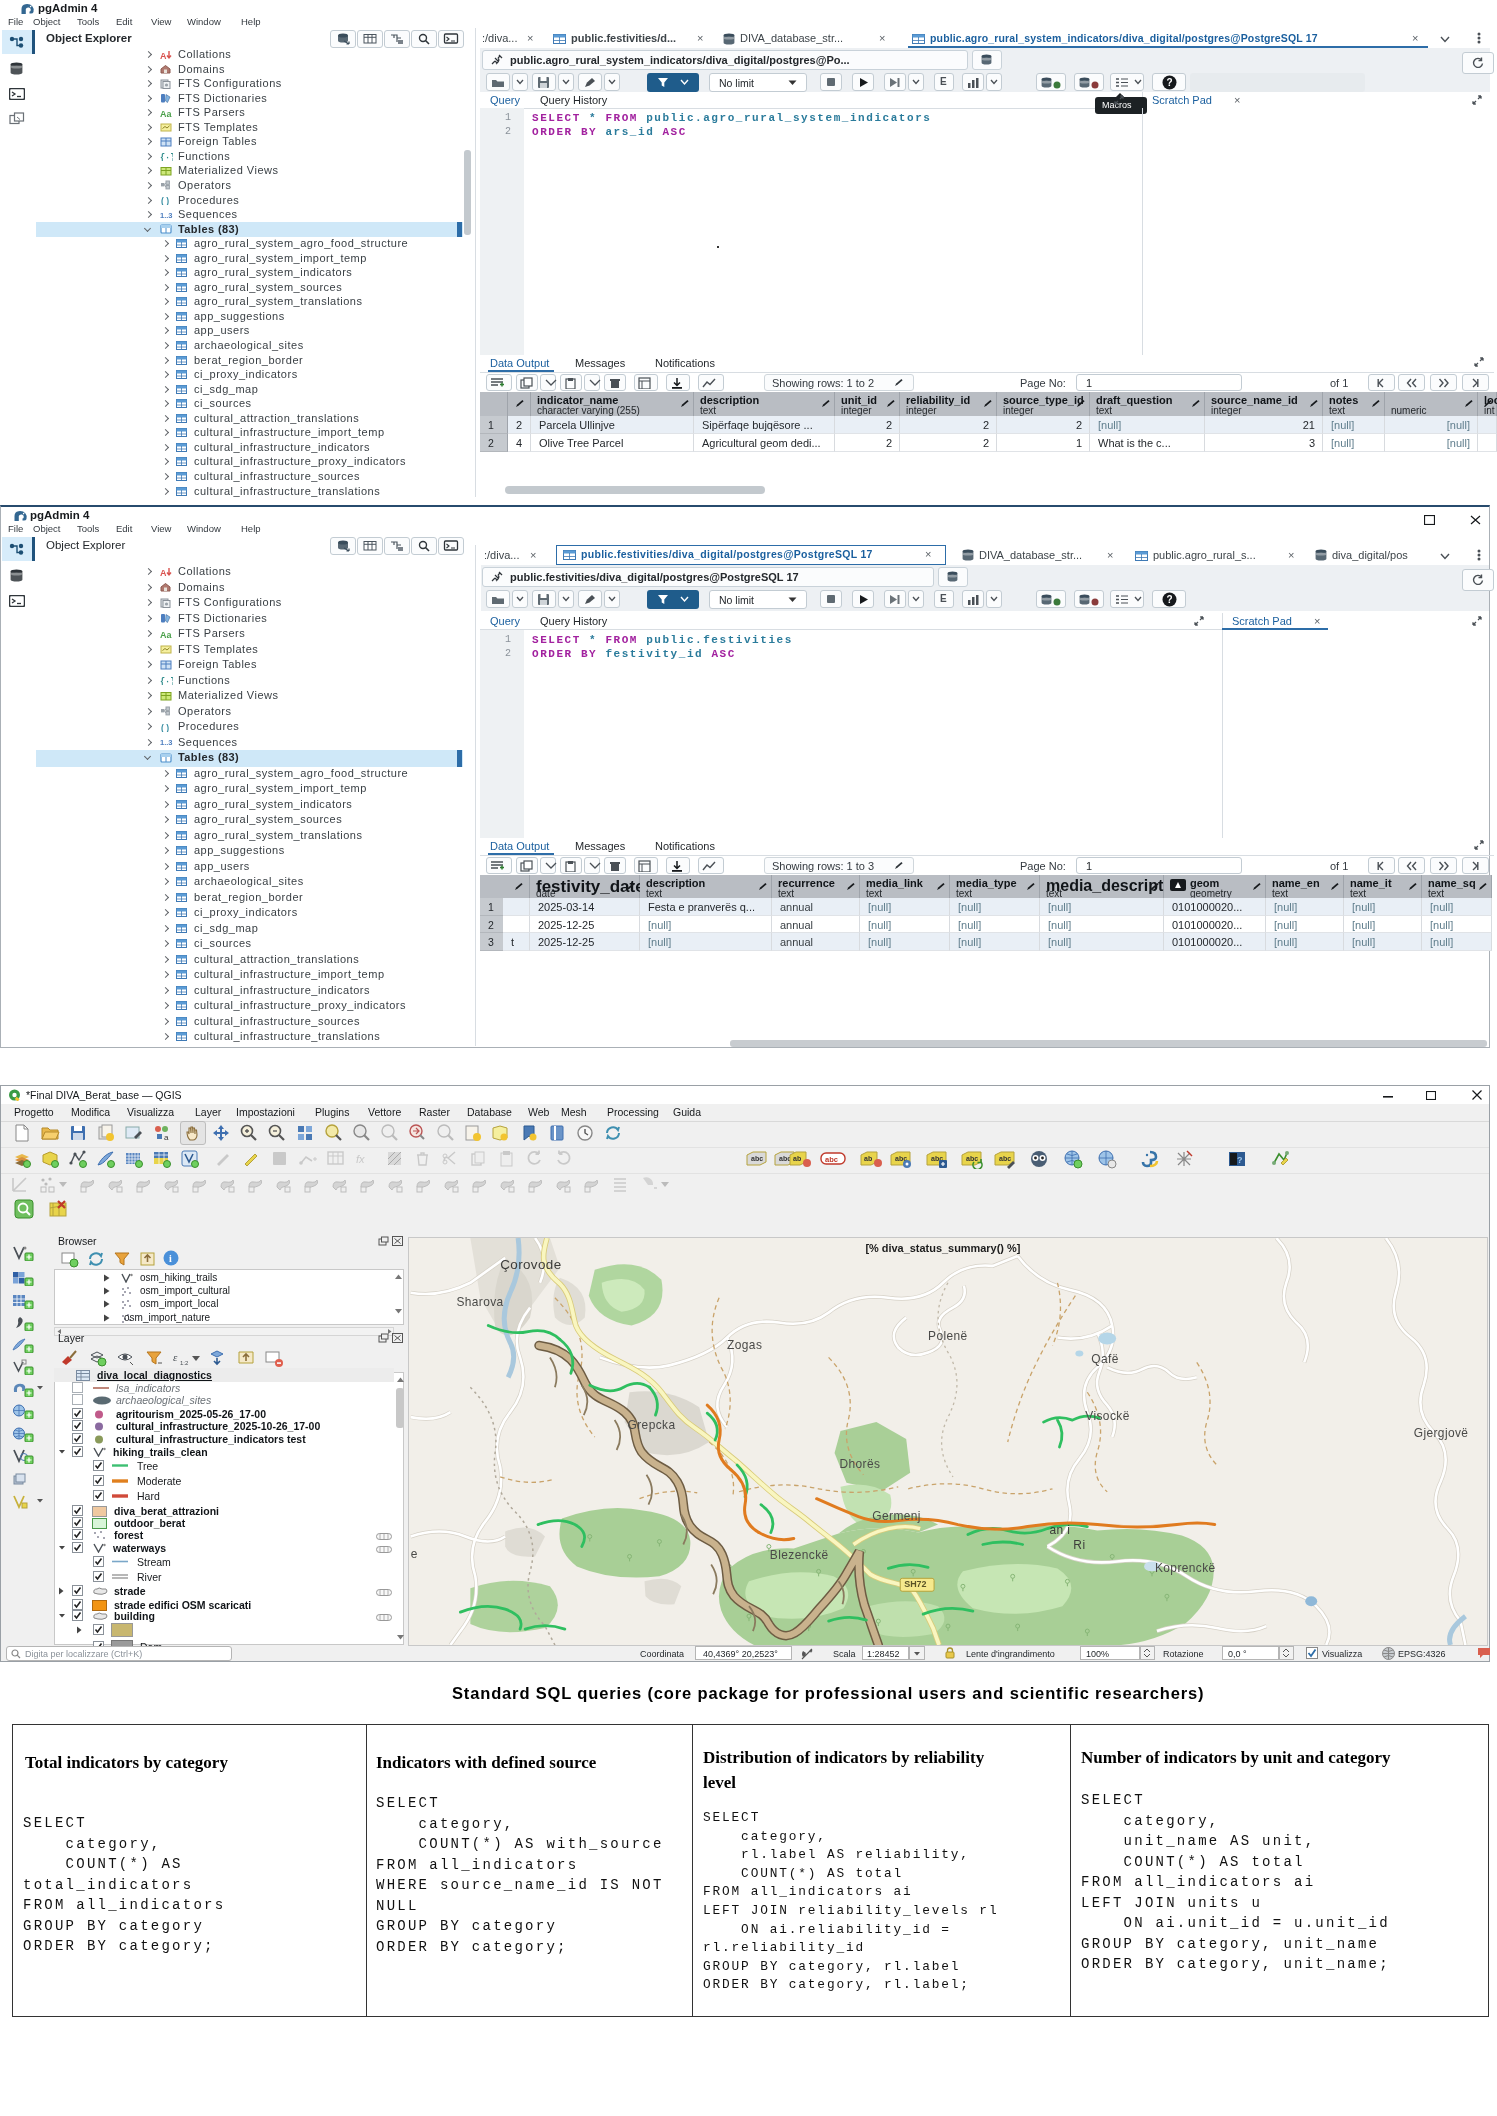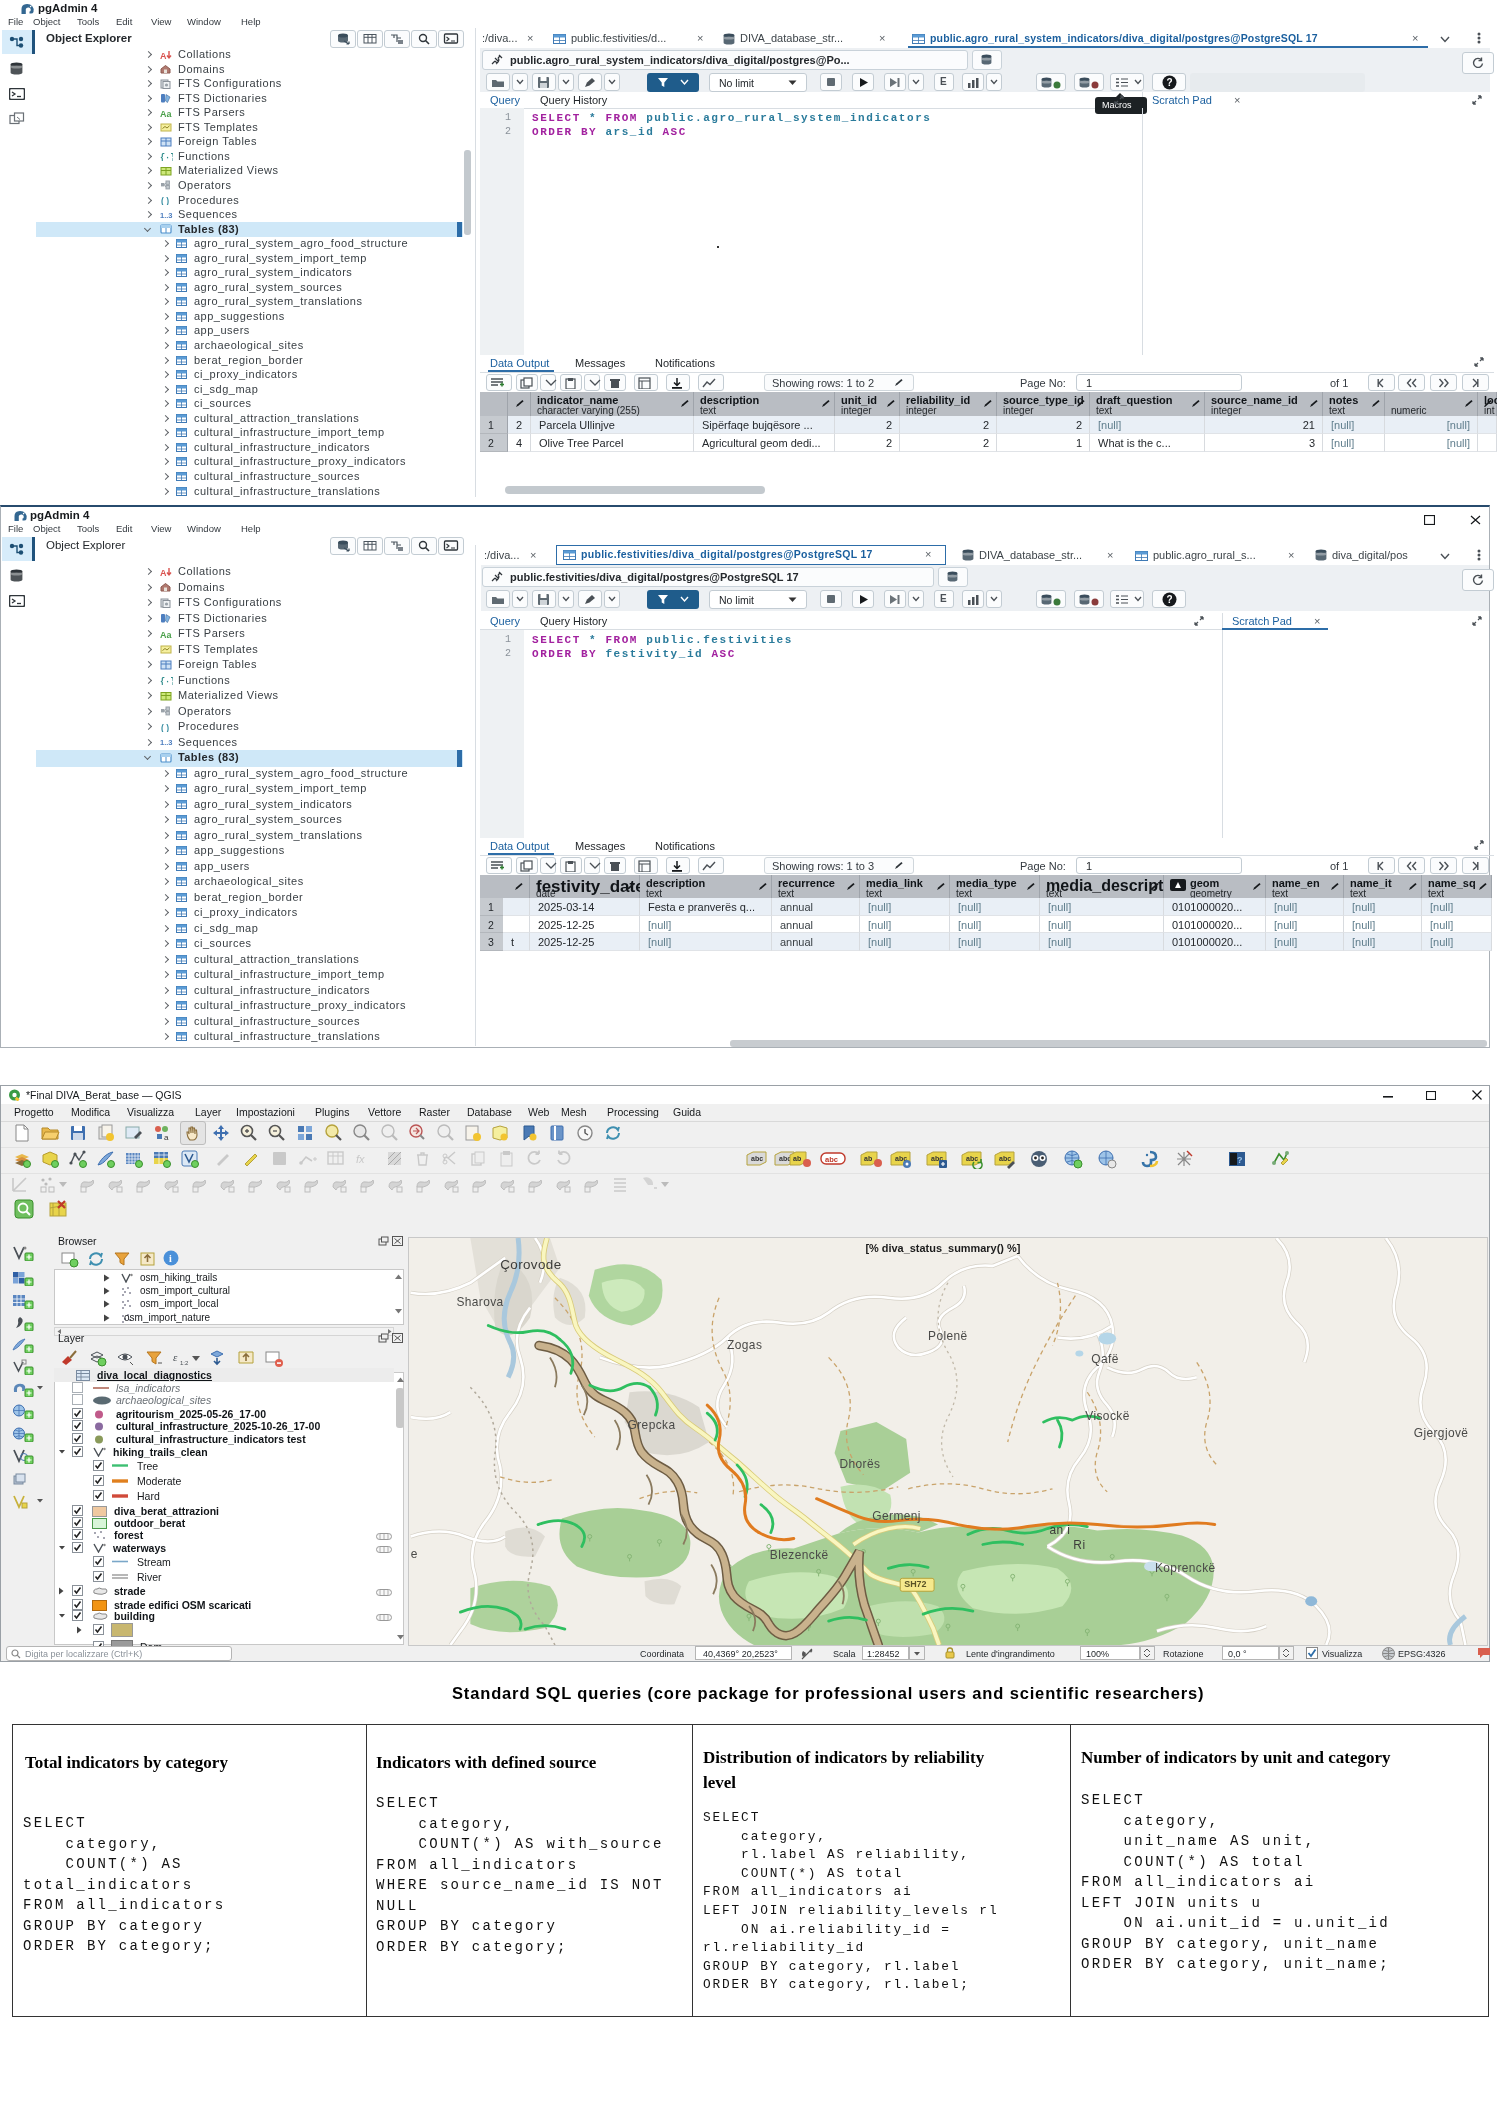--- a/index.html
+++ b/index.html
@@ -78,21 +78,21 @@
     <path d="M3.5 5 L6 7 L3.5 9" stroke="#2f353a" stroke-width="1.1" fill="none"></path>
     <line x1="8" y1="9" x2="12" y2="9" stroke="#2f353a"></line>
   </svg>
 <div class="t" style="left:482px;top:32px;font-size:11px;color:#3d4449;font-weight:normal;">:/diva...</div>
 <svg class="a" style="left:553px;top:34px;" width="13" height="10" viewBox="0 0 13 10">
     <rect x=".5" y=".5" width="12" height="9" fill="#fff" stroke="#3f7ab5"></rect>
     <rect x=".5" y=".5" width="12" height="3" fill="#5b9bd5"></rect>
     <line x1="6.5" y1="3" x2="6.5" y2="10" stroke="#3f7ab5" stroke-width=".8"></line>
     <line x1="0" y1="6.5" x2="13" y2="6.5" stroke="#3f7ab5" stroke-width=".8"></line>
   </svg>
-<div class="t" style="left:571px;top:32px;font-size:11px;color:#3d4449;font-weight:normal;text-align:center;">public.festivities/d...</div>
+<div class="t" style="left:571px;top:32px;font-size:11px;color:#3d4449;font-weight:bold;text-align:center;">public.festivities/d...</div>
 <svg class="a" style="left:723px;top:33px;" width="12" height="12" viewBox="0 0 12 12">
     <ellipse cx="6.0" cy="2.2" rx="5.4" ry="1.8" fill="#3b4d5c"></ellipse>
     <path d="M.6 2.2 V9.8 A5.4 1.8 0 0 0 11.4 9.8 V2.2" fill="#3b4d5c" opacity=".85"></path>
     <ellipse cx="6.0" cy="5" rx="5.4" ry="1.6" fill="#fff" opacity=".35"></ellipse>
   </svg>
 <div class="t" style="left:740px;top:32px;font-size:11px;color:#3d4449;font-weight:normal;">DIVA_database_str...</div>
 <div class="t" style="left:527px;top:32px;font-size:11px;color:#5a6066;font-weight:normal;">×</div>
 <div class="t" style="left:697px;top:32px;font-size:11px;color:#5a6066;font-weight:normal;">×</div>
 <div class="t" style="left:879px;top:32px;font-size:11px;color:#5a6066;font-weight:normal;">×</div>
 <svg class="a" style="left:912px;top:34px;" width="13" height="10" viewBox="0 0 13 10">

